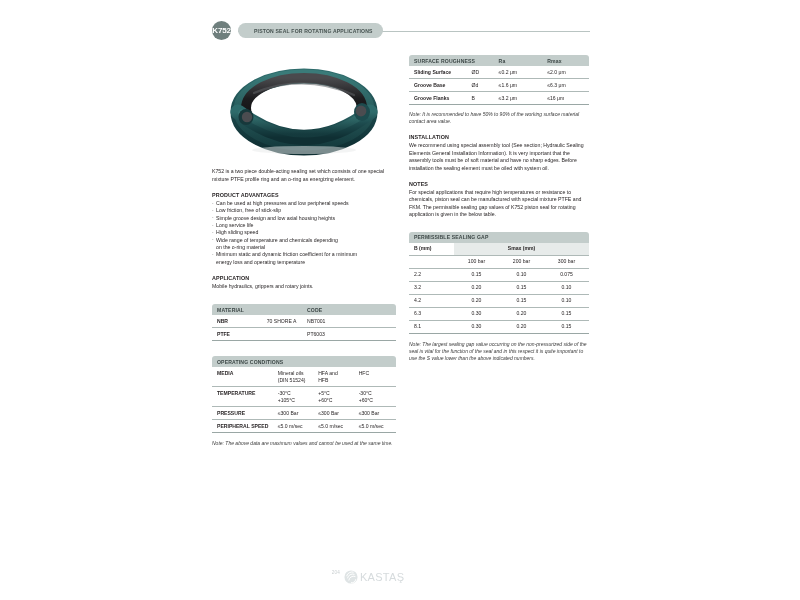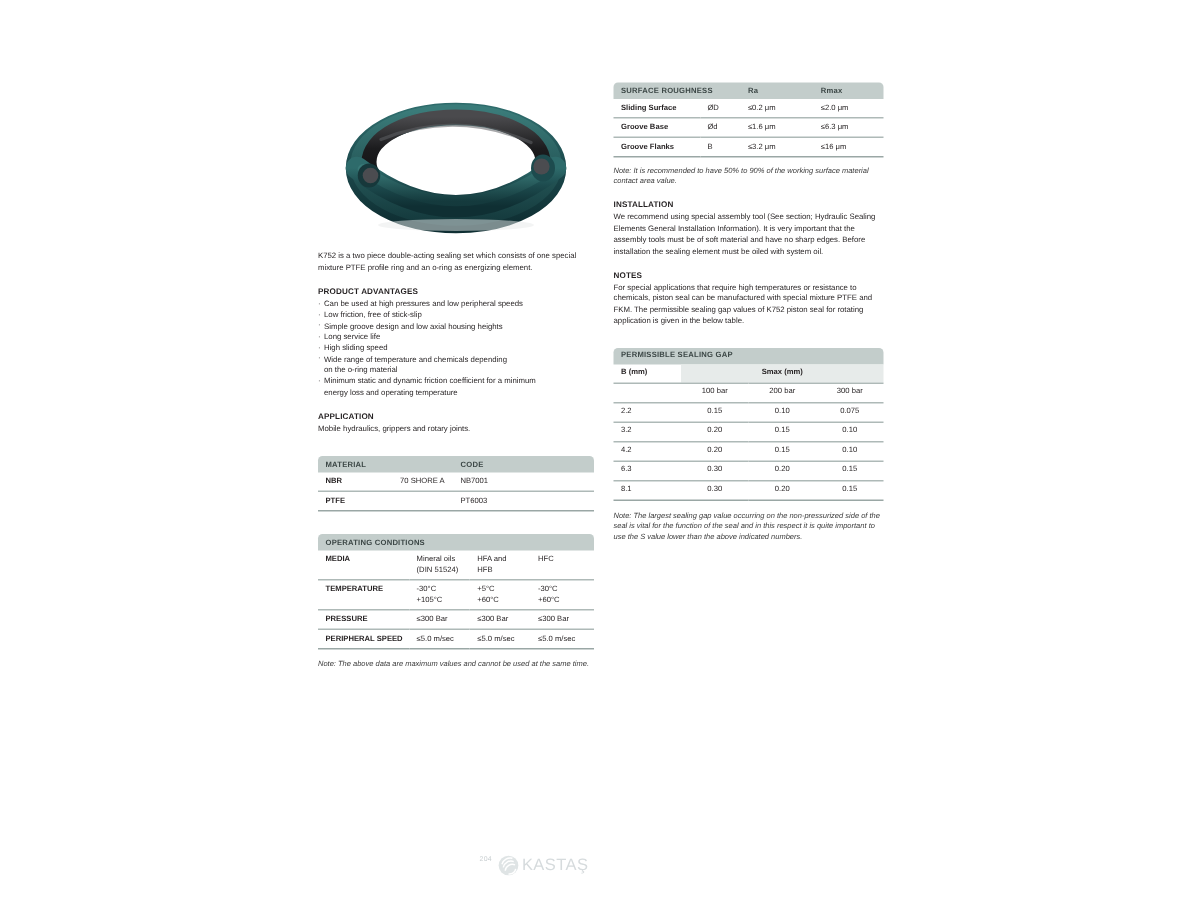--- a/index.html
+++ b/index.html
@@ -189,20 +189,21 @@
   
   .footer {
     position: absolute;
     left: 0;
     top: 570px;
     width: 712px;
     display: flex;
     align-items: flex-start;
     justify-content: center;
     gap: 4px;
+    padding-left: 12px;
   }
   .footer .pageno {
     font-size: 4.6px;
     color: #c9cfd1;
     letter-spacing: 0.2px;
   }
   .logo-wrap {
     display: flex;
     align-items: center;
     gap: 2px;
@@ -211,20 +212,29 @@
     font-size: 11px;
     letter-spacing: 0.3px;
     color: #d6dbdd;
   }
 </style>
 </head>
 <body>
 
 <div class="page">
 
+  <div class="header">
+    <div class="header-rule"></div>
+    <div class="header-pill">
+      <span>PISTON SEAL FOR ROTATING APPLICATIONS</span>
+    </div>
+    <div class="header-badge">
+      <span>K752</span>
+    </div>
+  </div>
 
   <div class="col-left">
 
     <div class="product-img">
       <svg width="184" height="108" viewBox="0 0 184 108">
         <defs>
           <linearGradient id="ptfe" x1="0" y1="0" x2="0" y2="1">
             <stop offset="0%" stop-color="#2e6b6b"></stop>
             <stop offset="45%" stop-color="#1d4b4e"></stop>
             <stop offset="100%" stop-color="#0f2f33"></stop>

